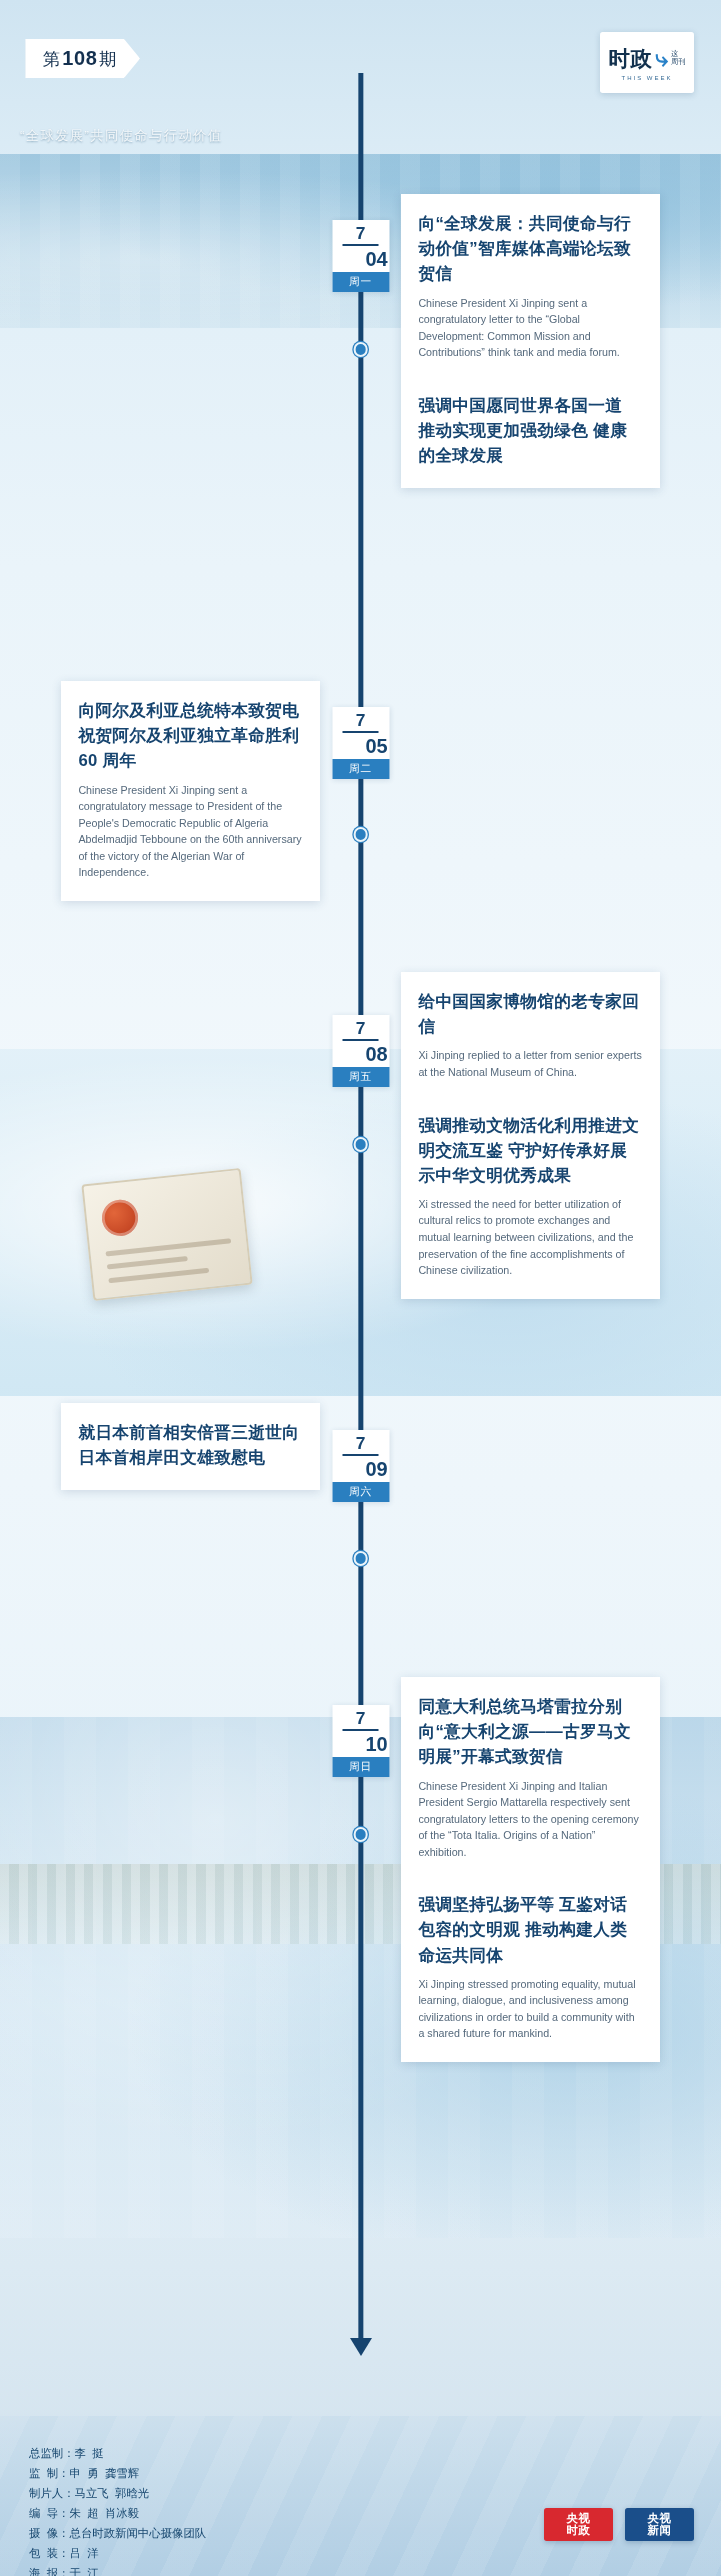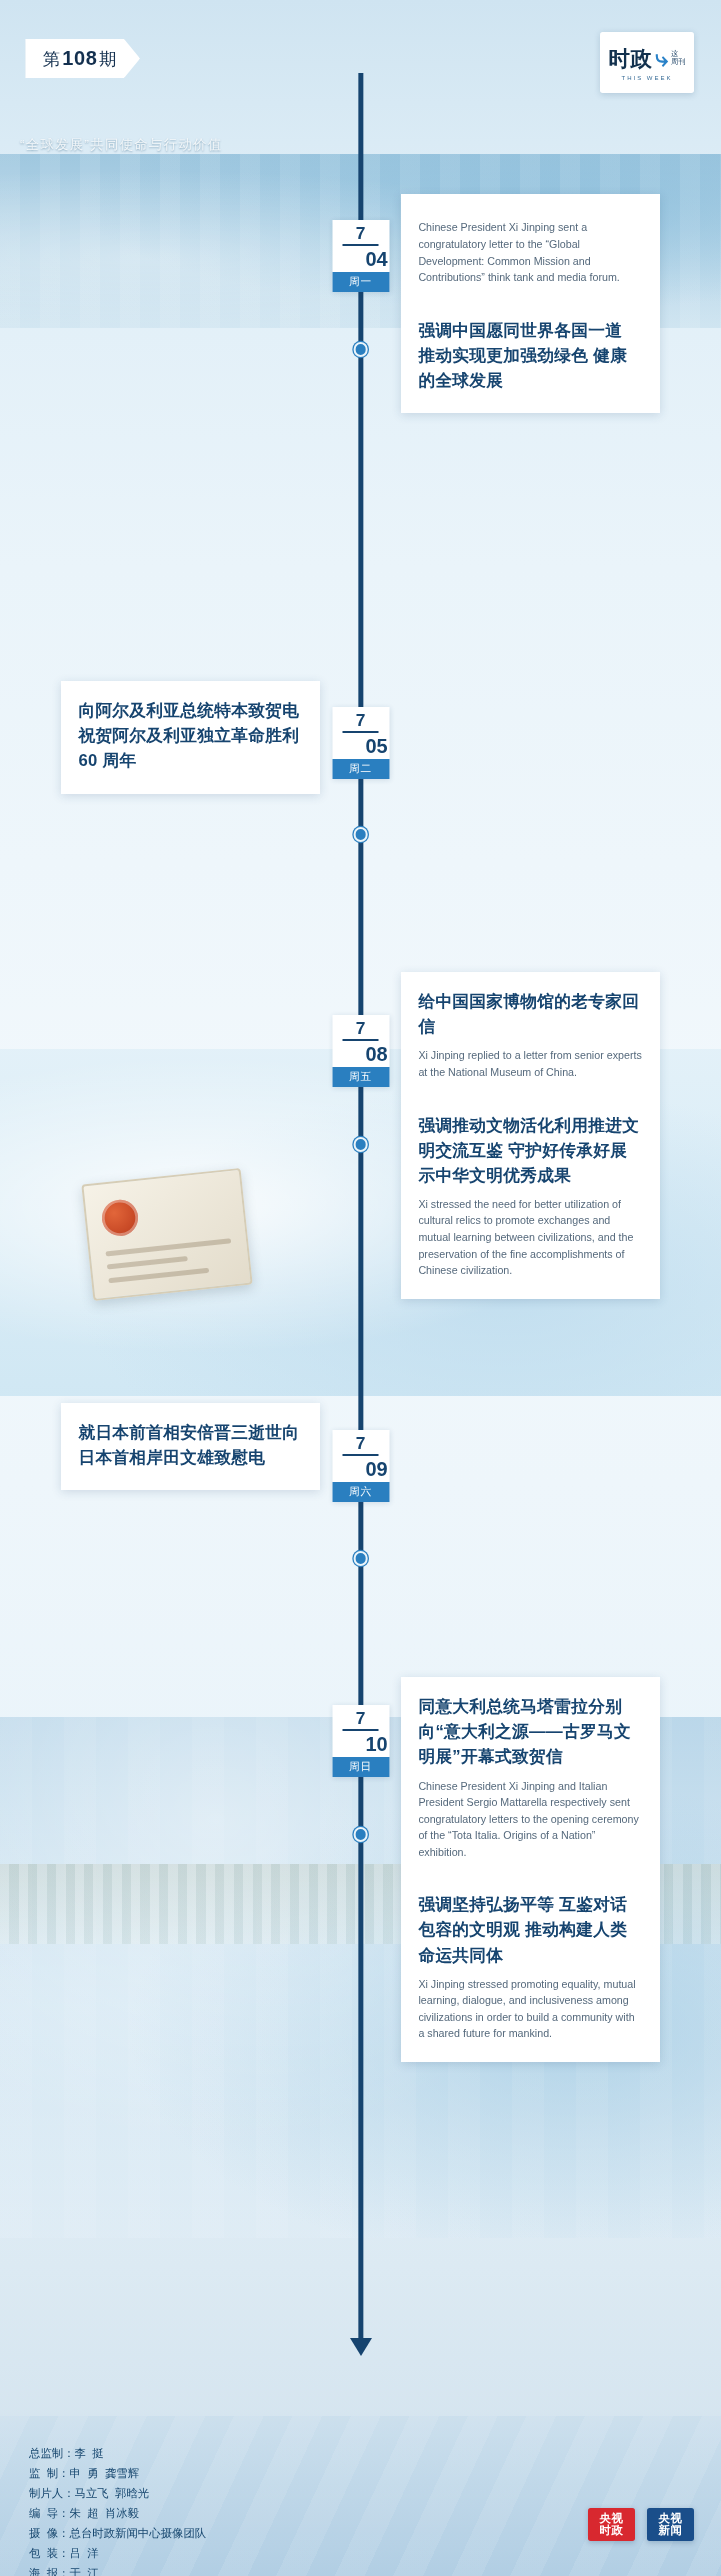--- a/index.html
+++ b/index.html
@@ -30,21 +30,21 @@
   .band-top:before {
     content: "";
     position: absolute; inset: 0;
     background:
       repeating-linear-gradient(90deg, rgba(255,255,255,0.10) 0 20px, rgba(255,255,255,0) 20px 40px),
       radial-gradient(ellipse at 20% 60%, rgba(255,255,255,0.35), transparent 60%),
       radial-gradient(ellipse at 75% 30%, rgba(120,180,215,0.5), transparent 60%);
   }
   .band-top-text {
     position: absolute;
-    left: 20px; top: 136px;
+    left: 20px; top: 127px;
     color: rgba(255,255,255,0.82);
     font-size: 13.4px;
     letter-spacing: 1.3px;
     white-space: nowrap;
     text-shadow: 0 0.7px 2px rgba(0,60,100,0.4);
   }
   .band-mid {
     top: 1049px; height: 347px;
     background: linear-gradient(180deg, rgba(225,240,248,0.9), rgba(205,230,243,0.9));
   }
@@ -246,21 +246,21 @@
     font-size: 11.4px;
     line-height: 1.75;
   }
   .credits .row { white-space: pre; }
   .badges {
     position: absolute;
     right: 27px; bottom: 35px;
     display: flex; gap: 12px;
   }
   .badge {
-    width: 47px; height: 33px;
+    width: 69px; height: 33px;
     border-radius: 2.7px;
     display: flex; align-items: center; justify-content: center;
     color: #fff; font-size: 12.7px; font-weight: bold;
     letter-spacing: 0.7px;
     box-shadow: 0 1.3px 5.3px rgba(30,70,110,0.25);
   }
   .badge .stack { display:flex; align-items:center; gap: 2.7px; }
   .badge .two { display:flex; flex-direction:column; font-size: 11.4px; line-height:1.05; }
   .badge-red { background: #d8282f; }
   .badge-blue { background: #1a4e8a; }
@@ -305,33 +305,35 @@
   <div class="timeline-arrow"></div>
 
   <div class="date" style="top:220px">
     <div class="m">7</div>
     <div class="rule"></div>
     <div class="d">04</div>
     <div class="w">周一</div>
   </div>
   <div class="dot" style="top:342px"></div>
   <div class="card right" style="top:194px">
+    <h3>向“全球发展：共同使命与行动价值”智库媒体高端论坛致贺信</h3>
     <p class="en">Chinese President Xi Jinping sent a congratulatory letter to the “Global Development: Common Mission and Contributions” think tank and media forum.</p>
     <h3 class="second">强调中国愿同世界各国一道 推动实现更加强劲绿色 健康的全球发展</h3>
   </div>
 
   <div class="date" style="top:707px">
     <div class="m">7</div>
     <div class="rule"></div>
     <div class="d">05</div>
     <div class="w">周二</div>
   </div>
   <div class="dot" style="top:827px"></div>
   <div class="card left" style="top:681px">
     <h3>向阿尔及利亚总统特本致贺电 祝贺阿尔及利亚独立革命胜利 60 周年</h3>
+    <p class="en">Chinese President Xi Jinping sent a congratulatory message to President of the People's Democratic Republic of Algeria Abdelmadjid Tebboune on the 60th anniversary of the victory of the Algerian War of Independence.</p>
   </div>
 
   <div class="date" style="top:1015px">
     <div class="m">7</div>
     <div class="rule"></div>
     <div class="d">08</div>
     <div class="w">周五</div>
   </div>
   <div class="dot" style="top:1137px"></div>
   <div class="card right" style="top:972px">

